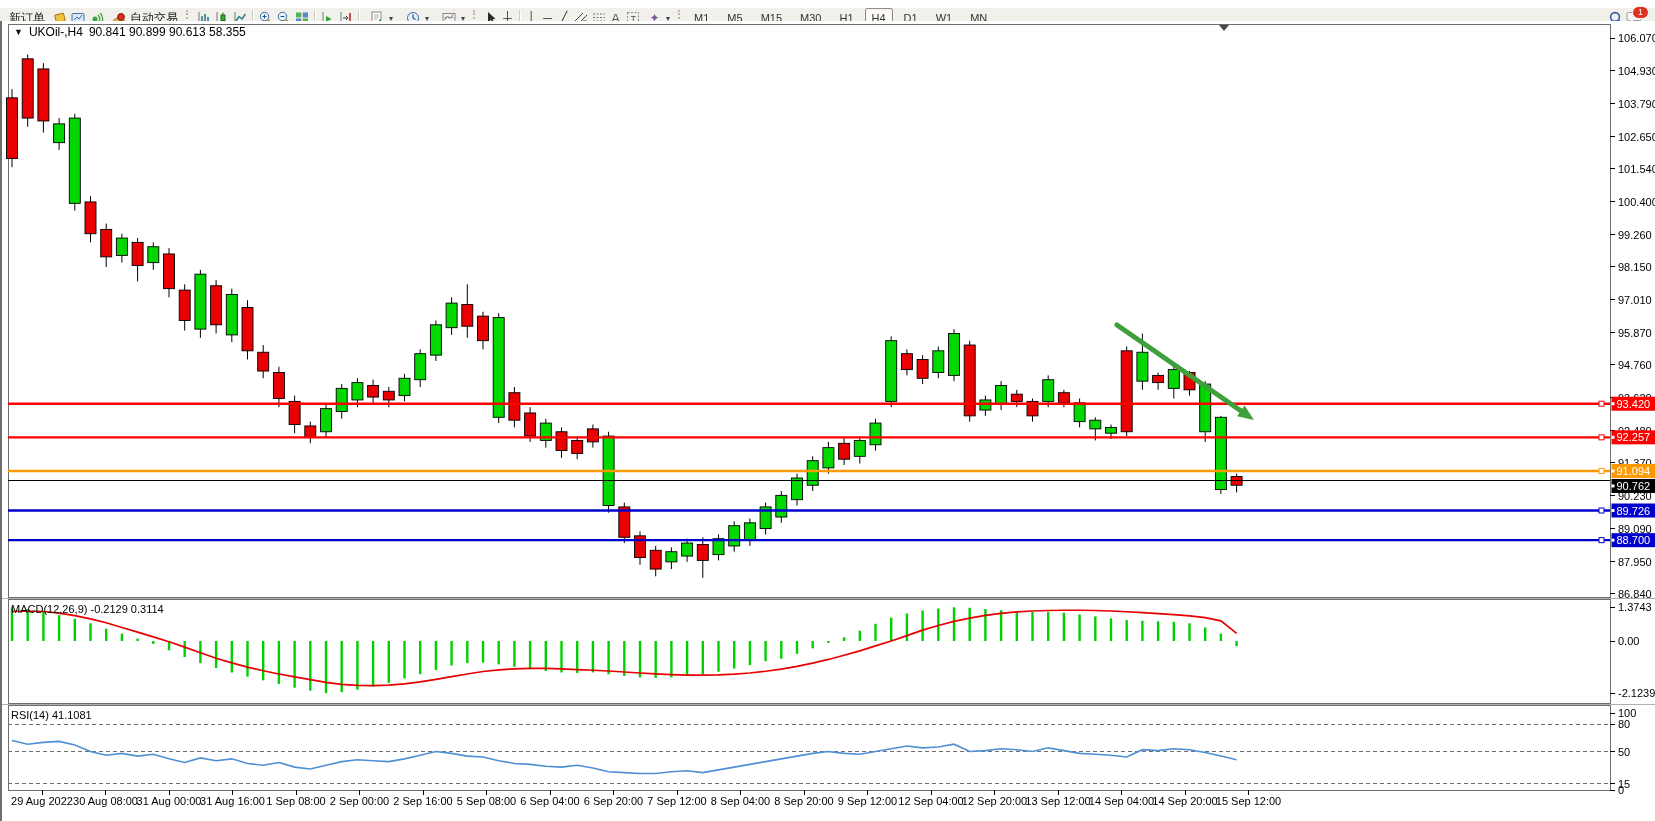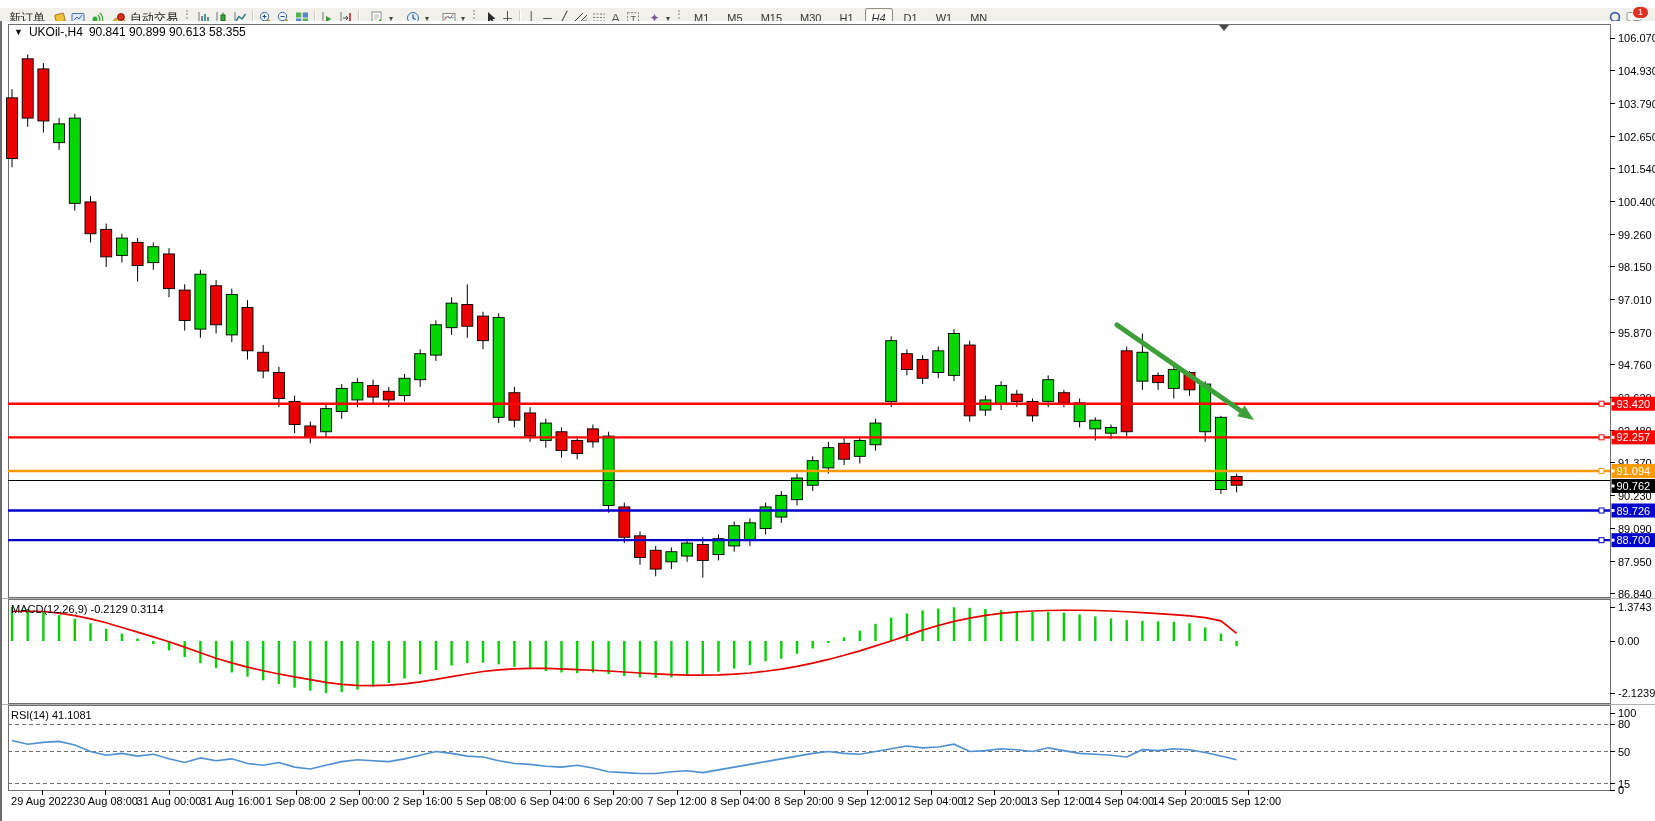--- a/index.html
+++ b/index.html
@@ -9,21 +9,21 @@
     display:flex;align-items:center;padding:0 4px;gap:1px;font-size:12px;color:#222;margin-top:8px;}
   .tb-btn{display:flex;align-items:center;gap:3px;padding:1px 4px;height:17px;
     border:1px solid transparent;border-radius:2px;cursor:default;white-space:nowrap;}
   .tb-ico{display:flex;align-items:center;justify-content:center;width:17px;height:17px;}
   .sep{width:1px;height:17px;background:#cfccc2;box-shadow:1px 0 0 #fff;margin:0 3px;}
   .grip{width:4px;height:16px;border-left:2px dotted #bdb9ae;margin:0 2px;}
   .caret{font-size:8px;color:#444;margin-left:1px;}
   .glyph{font-size:12px;color:#333;width:15px;text-align:center;}
   .tf-btn{font-size:11px;color:#333;padding:1px 6px;height:16px;line-height:16px;
     border:1px solid transparent;border-radius:2px;}
-  .tf-btn.active{background:#fcfbf8;border-color:#948f83;box-shadow:inset 0 0 2px #d8d4ca;font-style:italic;}
+  .tf-btn.active{background:#fcfbf8;border-color:#948f83;box-shadow:inset 0 0 2px #d8d4ca;}
   .spacer{flex:1;}
   .chat-wrap{position:relative;}
   .badge{position:absolute;top:-4px;right:-6px;background:#e03020;color:#fff;
     border-radius:8px;font-size:9px;line-height:11px;min-width:11px;height:11px;
     text-align:center;padding:0 2px;border:1px solid #fff;}
   
   .chart-region{position:absolute;left:0;top:21px;width:1655px;height:800px;
     background:#fff;border-left:2px solid #6e6e6e;box-sizing:border-box;}
   #chart-svg{position:absolute;left:0;top:0;}
   #chart-svg text{font-family:"Liberation Sans","DejaVu Sans",sans-serif;}

